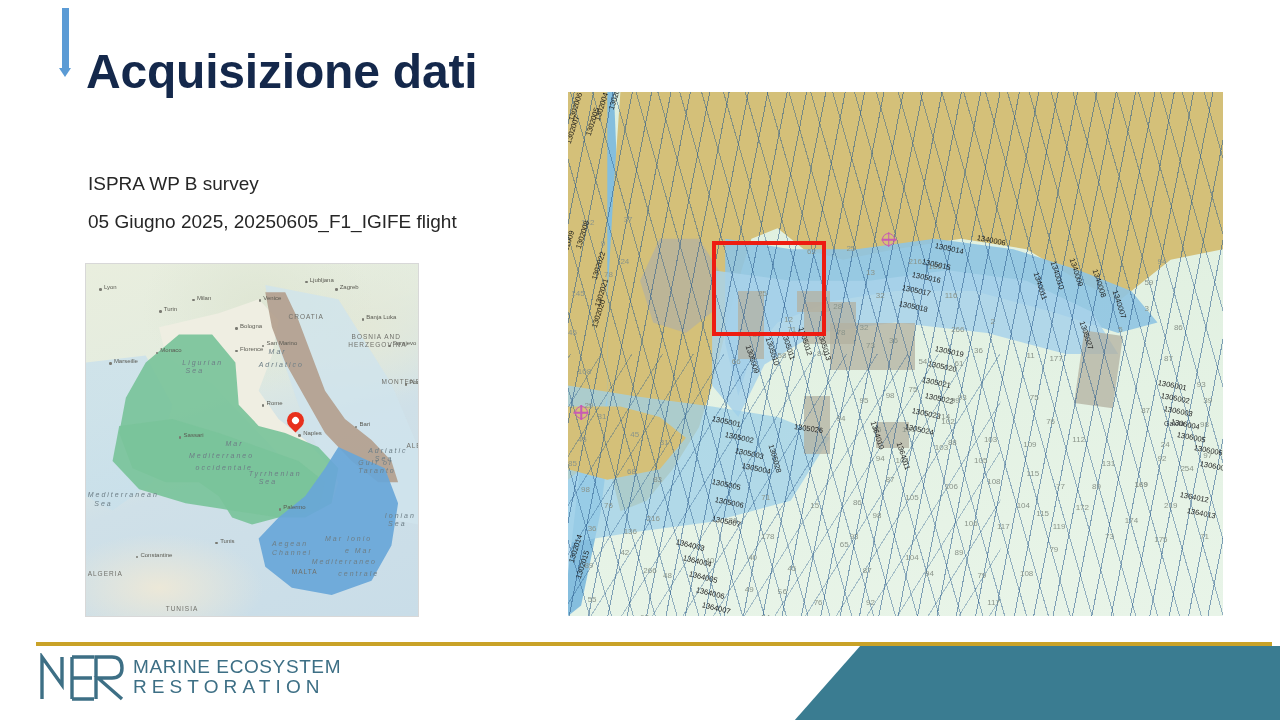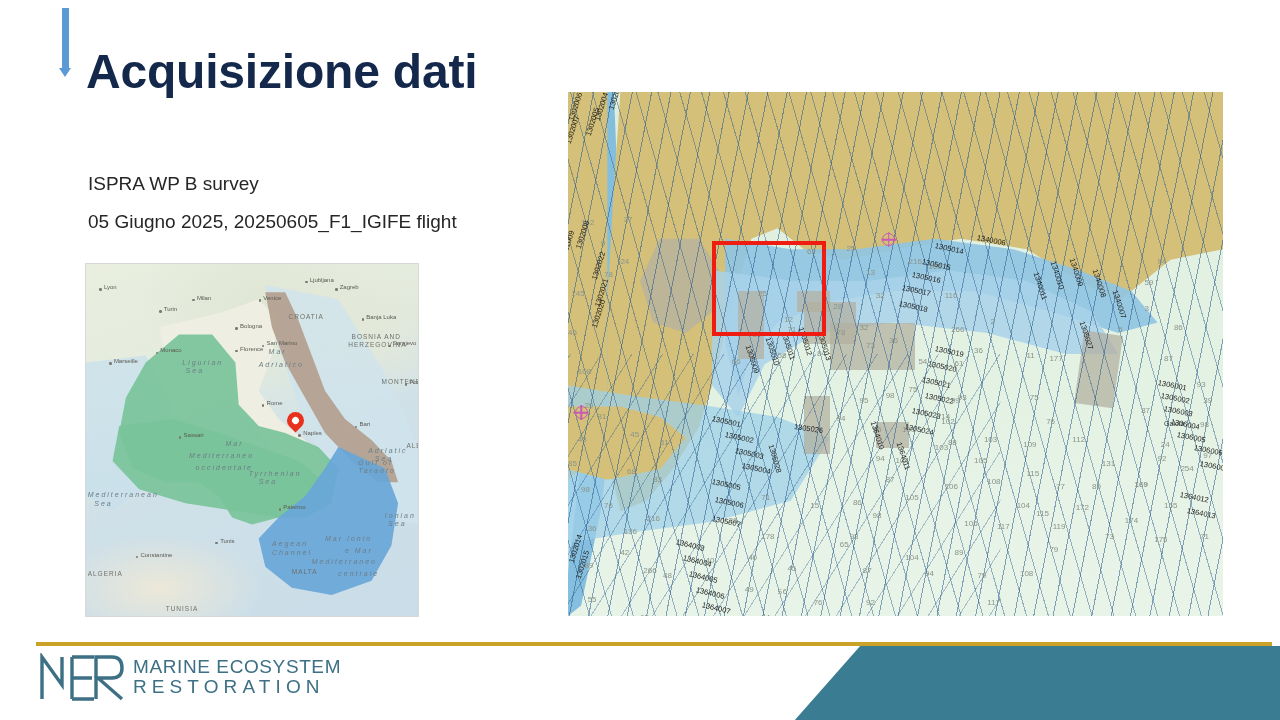--- a/index.html
+++ b/index.html
@@ -457,21 +457,21 @@
       <div class="sounding" style="left: 64%; top: 96.5%;">117</div>
       <div class="sounding" style="left: 51.5%; top: 88%;">104</div>
       <div class="sounding" style="left: 70.5%; top: 57.5%;">75</div>
       <div class="sounding" style="left: 77%; top: 65.5%;">112</div>
       <div class="sounding" style="left: 81.5%; top: 70%;">131</div>
       <div class="sounding" style="left: 74.5%; top: 74.5%;">77</div>
       <div class="sounding" style="left: 80%; top: 74.5%;">89</div>
       <div class="sounding" style="left: 86.5%; top: 74%; font-weight: bold;">169</div>
       <div class="sounding" style="left: 85%; top: 81%;">174</div>
       <div class="sounding" style="left: 89.5%; top: 84.5%;">175</div>
-      <div class="sounding" style="left: 91%; top: 78%;">155</div>
+      <div class="sounding" style="left: 91%; top: 78%;">219</div>
       <div class="sounding" style="left: 93.5%; top: 71%;">254</div>
       <div class="sounding" style="left: 77.5%; top: 78.5%;">172</div>
       <div class="sounding" style="left: 82%; top: 84%;">73</div>
       <div class="sounding" style="left: 96.5%; top: 84%;">71</div>
       <div class="sounding" style="left: 29%; top: 37.5%;">25</div>
       <div class="sounding" style="left: 33%; top: 42.5%;">12</div>
       <div class="sounding" style="left: 36.5%; top: 29.5%;">62</div>
       <div class="sounding" style="left: 45.5%; top: 33.5%;">13</div>
       <div class="sounding" style="left: 42.5%; top: 29%;">25</div>
       <div class="sounding" style="left: 40.5%; top: 40%;">28</div>

